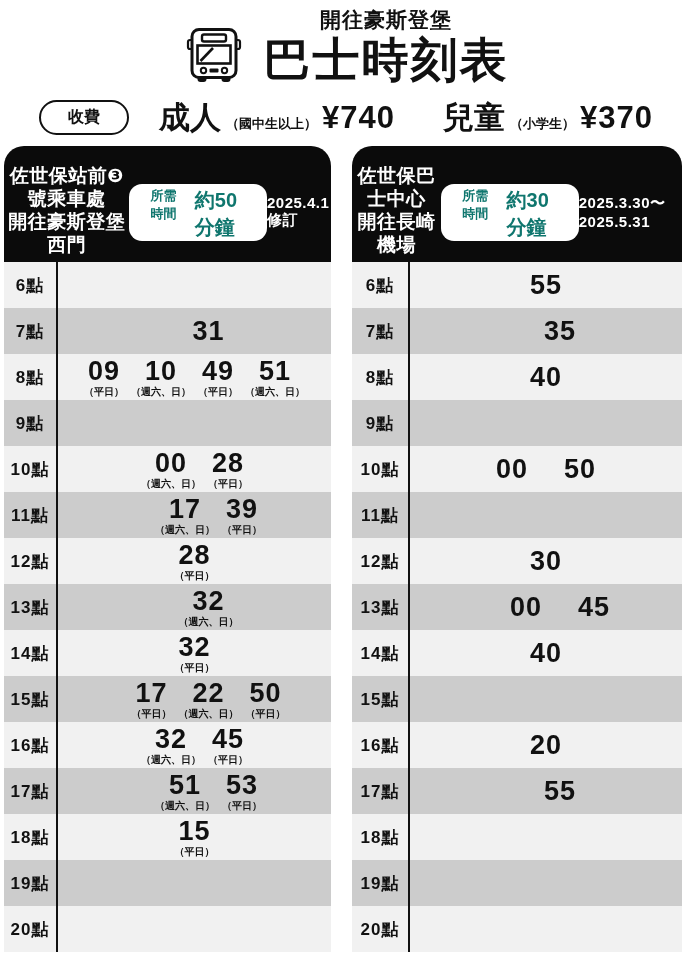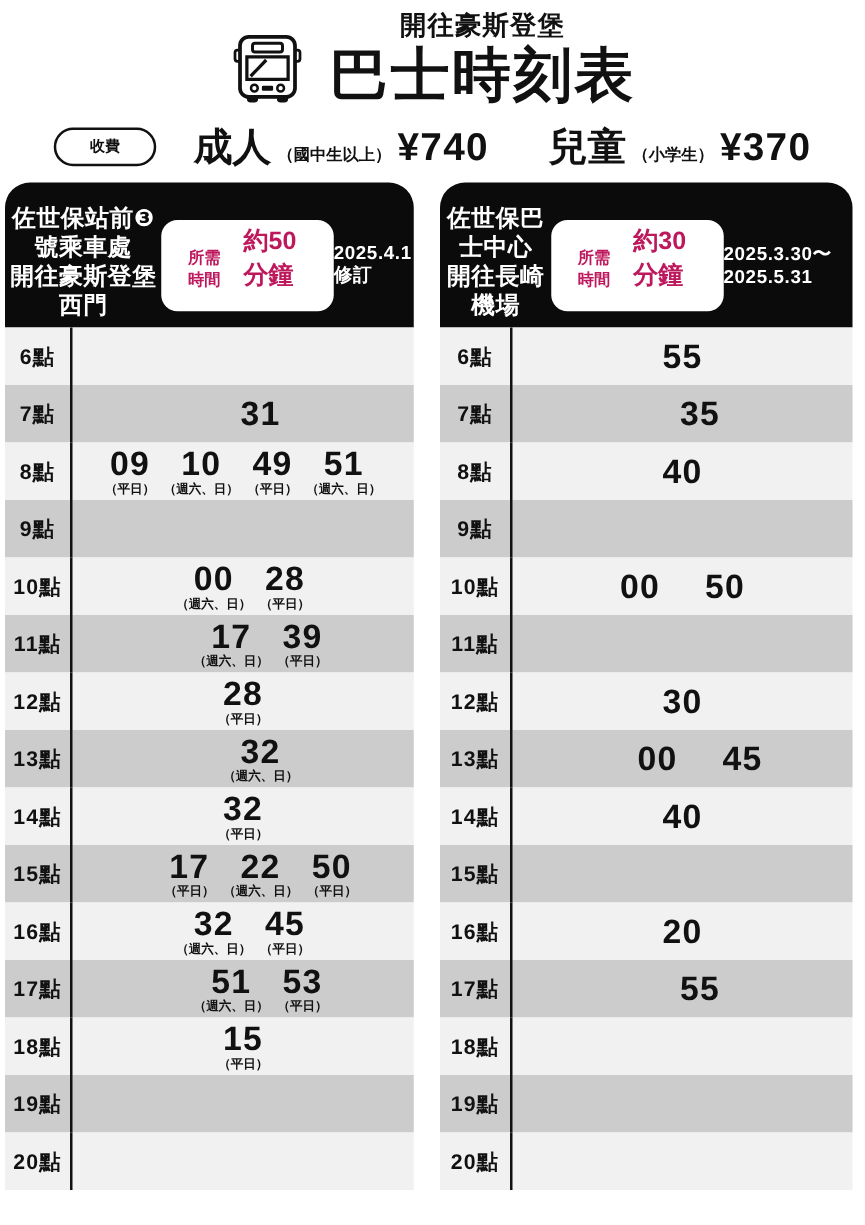--- a/index.html
+++ b/index.html
@@ -46,21 +46,21 @@
     display: flex;
     align-items: center;
     justify-content: center;
     gap: 30px;
     margin-top: 11px;
   }
   .fare-badge {
     border: 2.5px solid #111;
     border-radius: 18px;
     padding: 5px 27px;
-    font-size: 12px;
+    font-size: 16px;
     font-weight: 800;
   }
   .fare-group { display: flex; align-items: baseline; gap: 5px; }
   .fare-group.child { margin-left: 18px; }
   .fare-label { font-size: 31px; font-weight: 800; }
   .fare-note  { font-size: 13px; font-weight: 800; }
   .fare-price { font-size: 31px; font-weight: 800; letter-spacing: 1px; }
 
   
   .timetable { position: absolute; top: 146px; }
@@ -79,26 +79,26 @@
   }
   .tt-title {
     font-size: 19px;
     font-weight: 700;
     line-height: 23px;
     text-align: center;
     letter-spacing: 0.5px;
   }
   .tt-pill {
     background: #fff;
-    color: #be185d;
+    color: #0f766e;
     border-radius: 13px;
     display: flex;
-    align-items: flex-end;
+    align-items: flex-start;
     gap: 12px;
-    padding: 3px 21px 16px;
+    padding: 3px 21px 0;
     margin-top: 5px;
   }
   .tt-pill-label { font-size: 13px; font-weight: 800; }
   .tt-pill-value { font-size: 20px; font-weight: 700; }
   .tt-note { font-size: 15px; font-weight: 700; margin-top: 5px; letter-spacing: 0.5px; }
 
   .tt-row { display: flex; height: 46px; }
   .tt-row.light { background: #f1f1f1; }
   .tt-row.dark  { background: #cccccc; gap: 28px; }
   .tt-hour {

